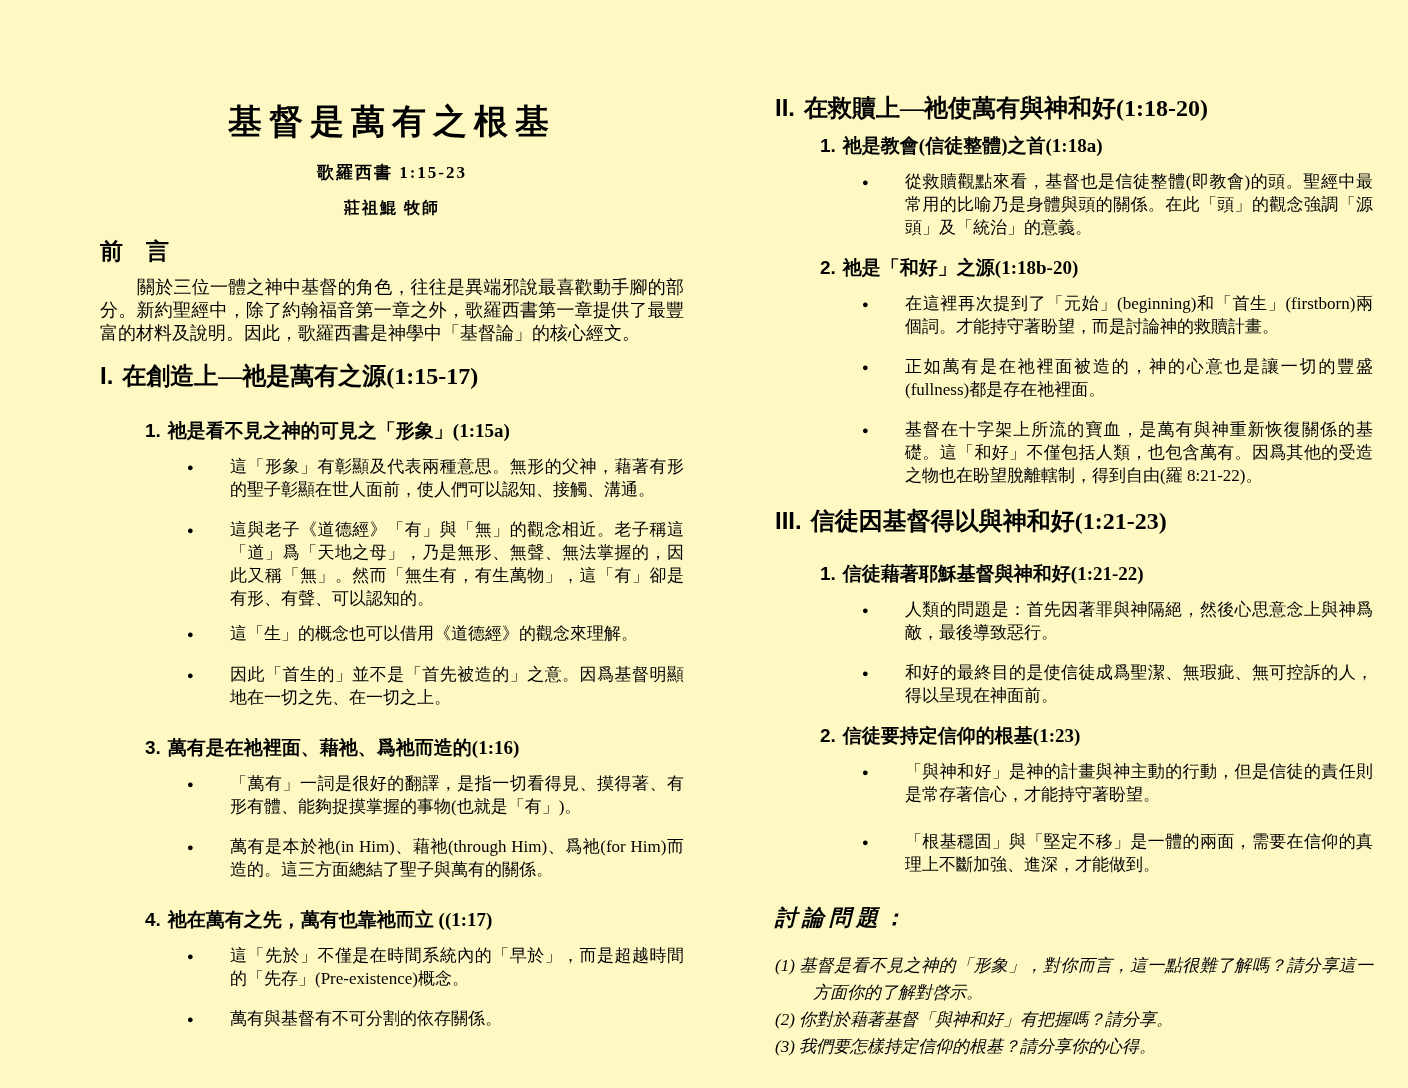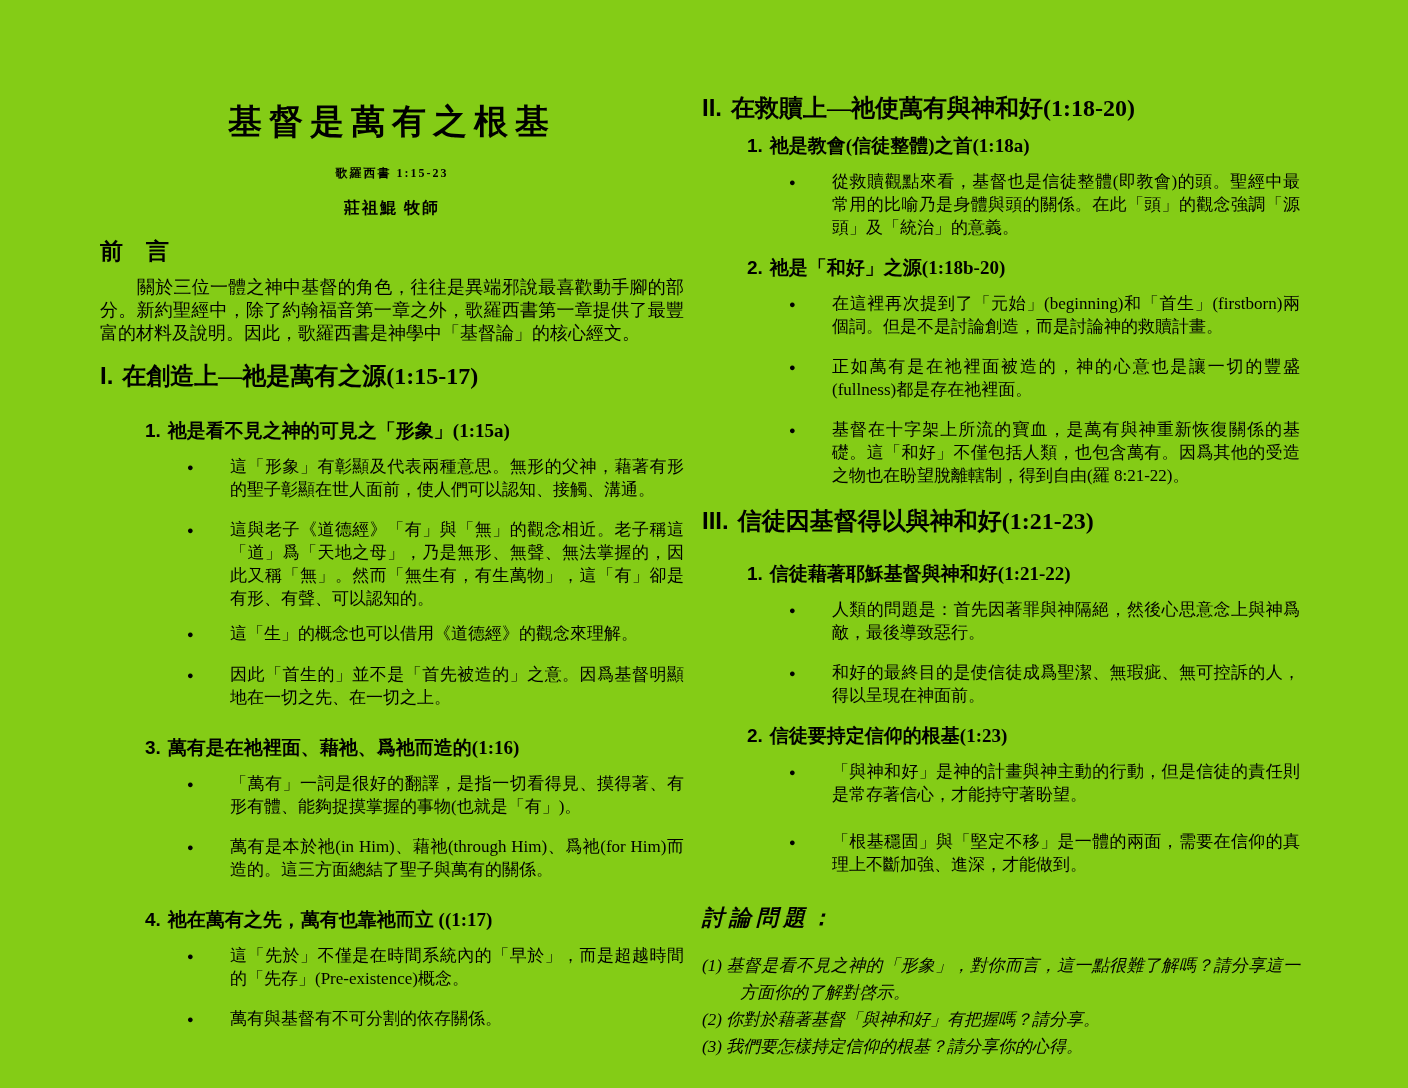--- a/index.html
+++ b/index.html
@@ -1,37 +1,37 @@
 <!DOCTYPE html>
 <html><head>
 <meta charset="utf-8">
 <style>
   html,body { margin:0; padding:0; background:#e8e8e8; }
   .page {
     position:relative;
     width:1408px; height:1088px;
-    background:#84cc16;
+    background:#fef9c3;
     color:#000000;
     font-family:"Liberation Serif", serif;
     overflow:hidden;
     margin:0 auto;
   }
   .col { position:absolute; }
   .col-left  { left:100px; top:100px; width:584px; }
-  .col-right { left:702px; top:92px;  width:598px; }
+  .col-right { left:775px; top:92px;  width:598px; }
 
   .doc-title {
     text-align:center;
     font-size:34px; font-weight:bold;
     letter-spacing:7px;
     line-height:44px;
   }
   .doc-subtitle {
     text-align:center;
-    font-size:12px; font-weight:bold;
+    font-size:17px; font-weight:bold;
     margin-top:17px; line-height:24px;
     letter-spacing:2px;
   }
   .doc-author {
     text-align:center;
     font-size:16px; font-weight:bold;
     margin-top:12px; line-height:22px;
     letter-spacing:2px;
   }
   .preface-h {
@@ -182,21 +182,21 @@
         <span class="btext">從救贖觀點來看，基督也是信徒整體(即教會)的頭。聖經中最常用的比喻乃是身體與頭的關係。在此「頭」的觀念強調「源頭」及「統治」的意義。</span>
       </div>
     </div>
 
     <div class="sub">
       <div class="sub-h" style="margin-top:16px;">
         <span class="num">2.</span><span>祂是「和好」之源(1:18b-20)</span>
       </div>
       <div class="bullet">
         <span class="dot">●</span>
-        <span class="btext">在這裡再次提到了「元始」(beginning)和「首生」(firstborn)兩個詞。但是不是討論創造，而是討論神的救贖計畫。</span>
+        <span class="btext">在這裡再次提到了「元始」(beginning)和「首生」(firstborn)兩個詞。才能持守著盼望，而是討論神的救贖計畫。</span>
       </div>
       <div class="bullet gap-lg">
         <span class="dot">●</span>
         <span class="btext">正如萬有是在祂裡面被造的，神的心意也是讓一切的豐盛(fullness)都是存在祂裡面。</span>
       </div>
       <div class="bullet gap-lg">
         <span class="dot">●</span>
         <span class="btext">基督在十字架上所流的寶血，是萬有與神重新恢復關係的基礎。這「和好」不僅包括人類，也包含萬有。因爲其他的受造之物也在盼望脫離轄制，得到自由(羅 8:21-22)。</span>
       </div>
     </div>

